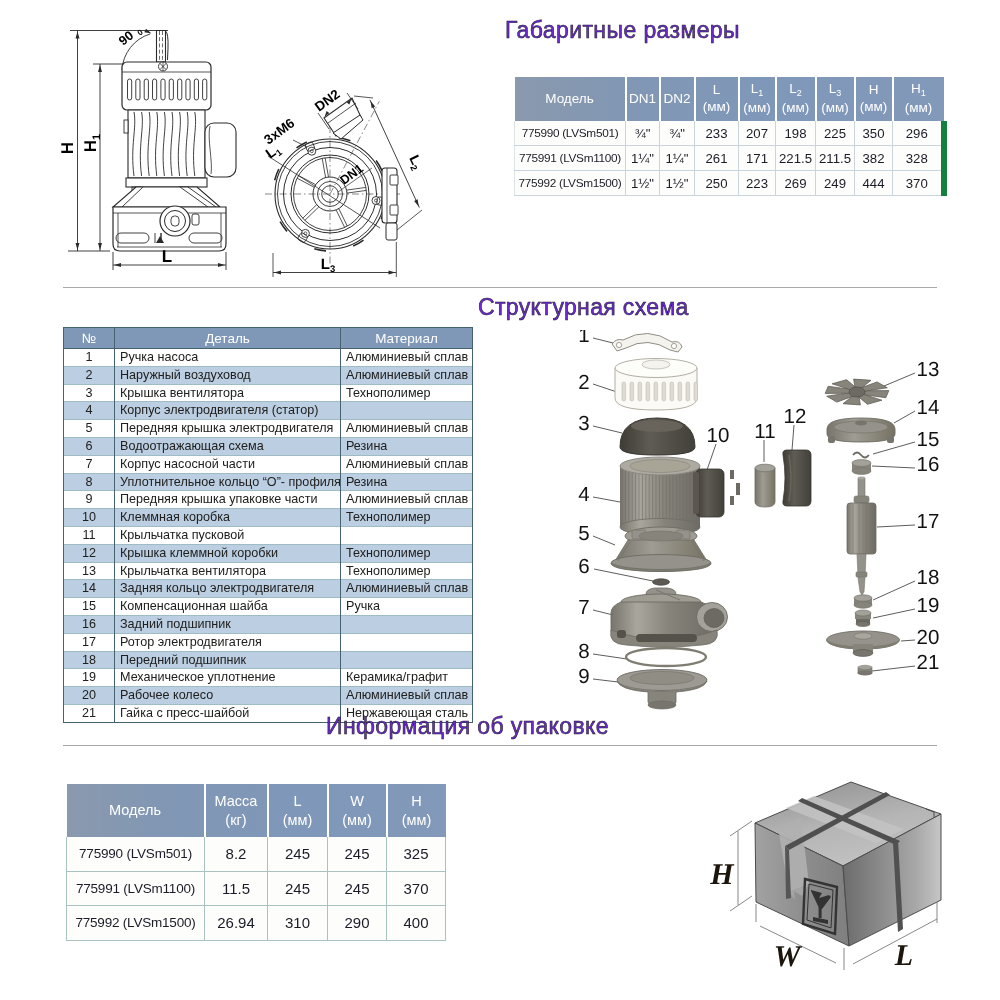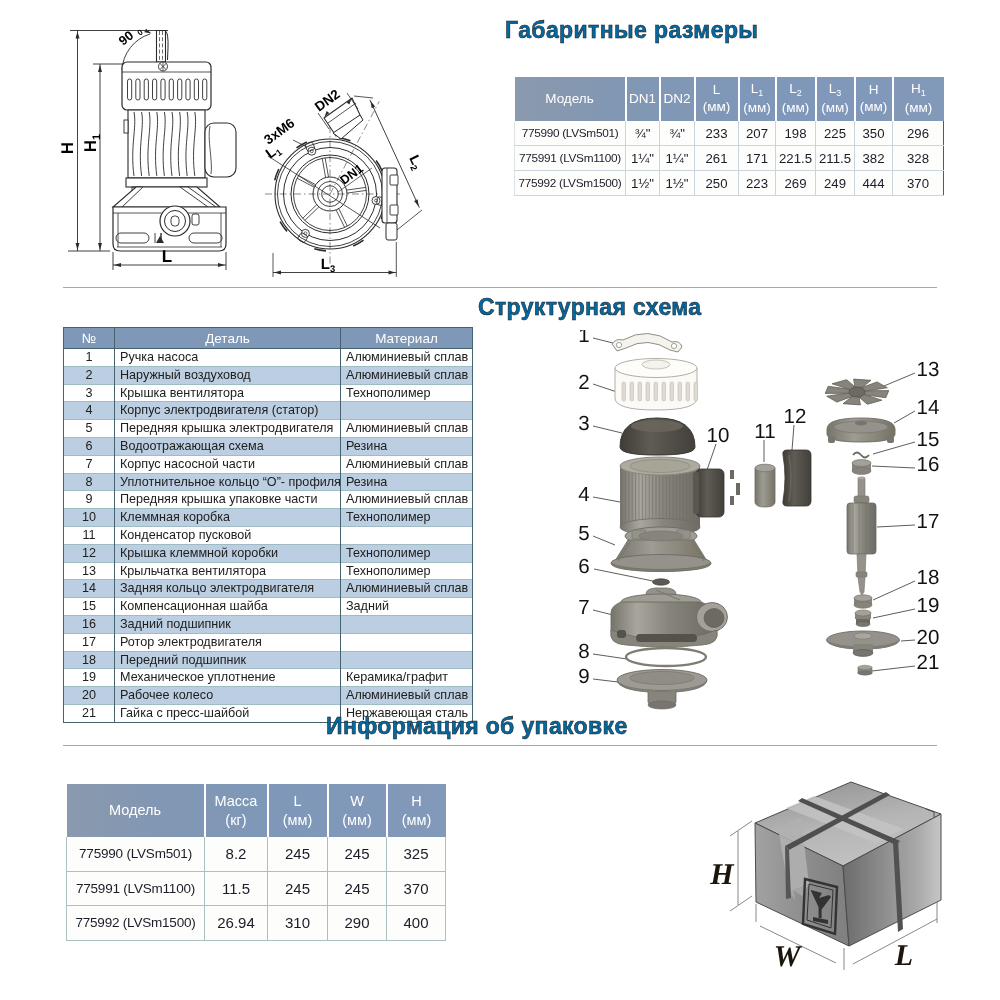--- a/index.html
+++ b/index.html
@@ -1,28 +1,28 @@
 <!DOCTYPE html>
 <html><head>
 <meta charset="utf-8">
 <style>
   svg text{text-rendering:geometricPrecision;}
   html,body{margin:0;padding:0;background:#fff;}
   body{font-family:"Liberation Sans",sans-serif;color:#1c1c24;}
   #page{position:relative;width:1000px;height:1000px;background:#fff;overflow:hidden;}
   .abs{position:absolute;}
-  .title{font-weight:bold;color:#0369a1;-webkit-text-stroke:0.55px #1f1f23;}
+  .title{font-weight:normal;color:#6d28d9;-webkit-text-stroke:0.55px #1f1f23;}
   
   table{border-collapse:collapse;}
   #t1{position:absolute;left:514px;top:77px;width:429px;table-layout:fixed;}
   #t1 th{height:44px;color:#fff;font-weight:normal;font-size:13.5px;line-height:1.25;padding:0;border-left:2px solid #fff;vertical-align:middle;}
   #t1 th:first-child{border-left:none;}
   #t1 td{height:24px;text-align:center;font-size:13.2px;white-space:nowrap;color:#1c1c28;border:1px solid #c9d4dc;border-top:none;background:#fdfdfb;padding:0;}
   #t1 tr td:first-child{border-left:1px solid #dde4e8;font-size:11.8px;letter-spacing:-0.3px;}
-  #t1 tr td:last-child{border-right:1px solid #15803d;}
+  #t1 tr td:last-child{border-right:6px solid #15803d;}
   .hgrad{background:linear-gradient(90deg,#8a99ad 0%,#8197b4 25%,#7f97b9 60%,#8299b9 100%);margin-top:46px;}
   
   #t2{position:absolute;left:63px;top:327px;width:409px;table-layout:fixed;}
   #t2 th{height:20px;background:#7f98b8;color:#fff;font-weight:normal;font-size:13.5px;padding:0;border:1px solid #46626e;}
   #t2 td{height:16.7px;line-height:16.8px;font-size:12.6px;white-space:nowrap;overflow:hidden;color:#20201f;padding:0 0 0 5px;border-left:1px solid #46626e;border-right:1px solid #46626e;border-top:1px solid #9fbcc4;}
   #t2 td.num{text-align:center;padding:0;}
   #t2 tr.b td{background:#bccee1;}
   #t2 tr:last-child td{border-bottom:1px solid #46626e;}
   
   #t3{position:absolute;left:66px;top:784px;width:379px;table-layout:fixed;}
@@ -160,42 +160,42 @@
           <td>Передняя крышка упаковке части</td>
           <td>Алюминиевый сплав</td>
         </tr>
     <tr class="b">
           <td class="num">10</td>
           <td>Клеммная коробка</td>
           <td>Технополимер</td>
         </tr>
     <tr>
           <td class="num">11</td>
-          <td>Конденсатор пусковой</td>
+          <td>Крыльчатка пусковой</td>
           <td></td>
         </tr>
     <tr class="b">
           <td class="num">12</td>
           <td>Крышка клеммной коробки</td>
           <td>Технополимер</td>
         </tr>
     <tr>
           <td class="num">13</td>
           <td>Крыльчатка вентилятора</td>
           <td>Технополимер</td>
         </tr>
     <tr class="b">
           <td class="num">14</td>
           <td>Задняя кольцо электродвигателя</td>
           <td>Алюминиевый сплав</td>
         </tr>
     <tr>
           <td class="num">15</td>
           <td>Компенсационная шайба</td>
-          <td>Задний</td>
+          <td>Ручка</td>
         </tr>
     <tr class="b">
           <td class="num">16</td>
           <td>Задний подшипник</td>
           <td></td>
         </tr>
     <tr>
           <td class="num">17</td>
           <td>Ротор электродвигателя</td>
           <td></td>

